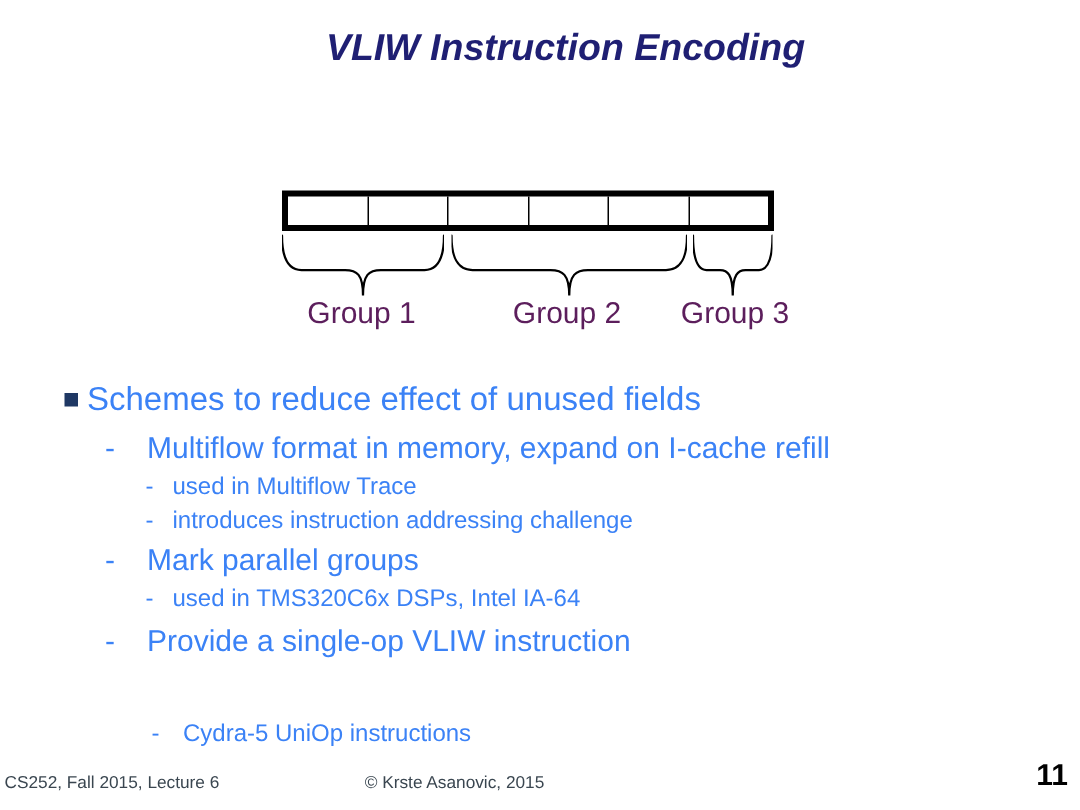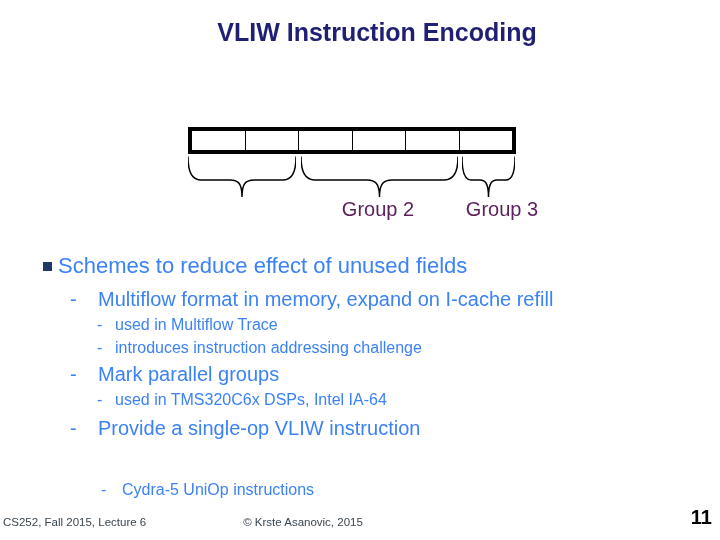--- a/index.html
+++ b/index.html
@@ -19,20 +19,21 @@
     position: absolute;
     top: 18px;
     left: 0;
     width: 720px;
     padding-left: 34px;
     text-align: center;
     font-size: 25px;
     font-weight: bold;
     color: #1F1F73;
     letter-spacing: 0px;
+    font-style: italic;
   }
 
   
   .word-box {
     position: absolute;
     left: 188px;
     top: 127px;
     width: 328px;
     height: 27px;
     border: 4px solid #000;
@@ -49,21 +50,21 @@
   .group-label {
     position: absolute;
     top: 198px;
     transform: translateX(-50%);
     font-size: 20px;
     color: #5C1E5C;
     white-space: nowrap;
   }
   .group-label.g1 { left: 241px; }
   .group-label.g2 { left: 378px; }
-  .group-label.g3 { left: 502px; }
+  .group-label.g3 { left: 490px; }
 
   
   .row { position: absolute; white-space: nowrap; color: #3b82f6; }
 
   .l1-bullet {
     position: absolute;
     left: 43px;
     top: 262px;
     width: 9px;
     height: 9px;
@@ -142,20 +143,21 @@
     <svg width="157" height="43" viewBox="0 0 157 43">
       <path d="M 0,1 C 0,16 4,24 14,24 L 66,24 C 74,24 78.5,27 78.5,41 C 78.5,27 83,24 91,24 L 143,24 C 153,24 157,16 157,1" fill="none" stroke="#000" stroke-width="1.5" stroke-linecap="round"></path>
     </svg>
   </div>
   <div class="brace" style="left:462px">
     <svg width="53" height="43" viewBox="0 0 53 43">
       <path d="M 0,1 C 0,16 3,24 9,24 L 18,24 C 23,24 26.5,27 26.5,41 C 26.5,27 30,24 35,24 L 44,24 C 50,24 53,16 53,1" fill="none" stroke="#000" stroke-width="1.5" stroke-linecap="round"></path>
     </svg>
   </div>
 
+  <div class="group-label g1">Group 1</div>
   <div class="group-label g2">Group 2</div>
   <div class="group-label g3">Group 3</div>
 
   <div class="l1-bullet"></div>
   <div class="row l1-text">Schemes to reduce effect of unused fields</div>
 
   <div class="row l2 r1"><span class="dash">-</span><span>Multiflow format in memory, expand on I-cache refill</span></div>
   <div class="row l3 r1"><span class="dash">-</span><span>used in Multiflow Trace</span></div>
   <div class="row l3 r2"><span class="dash">-</span><span>introduces instruction addressing challenge</span></div>
 

